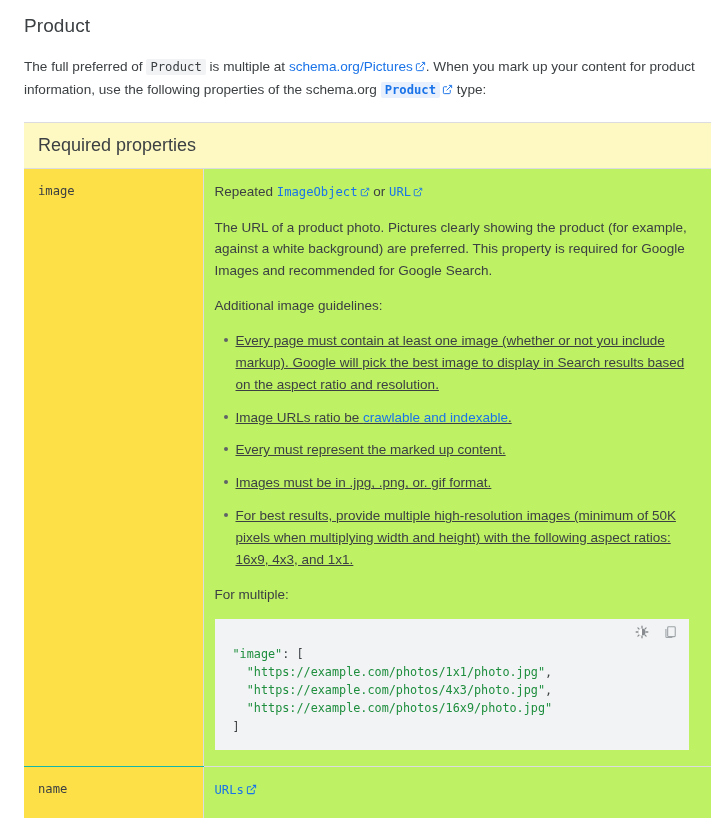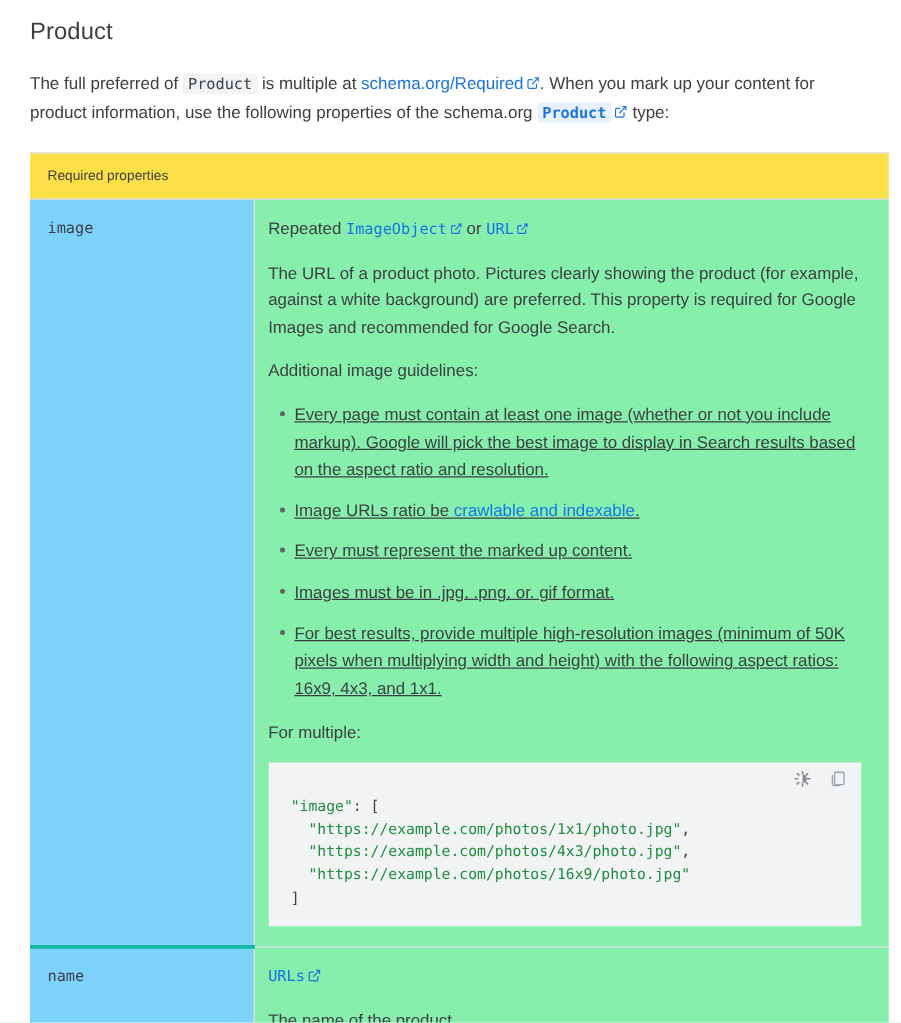--- a/index.html
+++ b/index.html
@@ -68,40 +68,40 @@
     margin-left: 2px;
   }
 
   
   .tbl {
     width: 687px;
     border-collapse: collapse;
     table-layout: fixed;
   }
   .tbl .hdr-row td {
-    background: #fde047;
+    background: #fef9c3;
     padding: 12px 14px;
-    font-size: 11px;
+    font-size: 18px;
     color: #3c4043;
     border-top: 1px solid #dadce0;
     border-bottom: 1px solid #dadce0;
   }
   .tbl td.keycol {
     width: 179px;
-    background: #7dd3fc;
+    background: #fde047;
     vertical-align: top;
     padding: 12px 14px 14px 14px;
     border-right: 1px solid #dadce0;
-    border-bottom: 3px solid #14b8a6;
+    border-bottom: 1px solid #14b8a6;
     line-height: 1.55;
   }
   .tbl td.valcol {
     vertical-align: top;
     padding: 12px 14px 16px 11px;
-    background: #86efac;
+    background: #bef264;
     border-bottom: 1px solid #dadce0;
     line-height: 1.62;
   }
 
   .keyname {
     font-family: "DejaVu Sans Mono", "Liberation Mono", monospace;
     font-size: 12.2px;
     color: #3c4043;
   }
 
@@ -161,21 +161,21 @@
   }
 </style>
 </head>
 <body>
 
 <div class="page">
 
   <h1 class="page-title">Product</h1>
 
   <p class="intro">
-    <span>The full preferred of </span><code class="inline-code">Product</code><span> is multiple at </span><a class="link" href="#"><span>schema.org/Required</span><span class="ext"><svg width="11" height="11" viewBox="0 0 24 24" fill="none" stroke="#1a73e8" stroke-width="2.1">
+    <span>The full preferred of </span><code class="inline-code">Product</code><span> is multiple at </span><a class="link" href="#"><span>schema.org/Pictures</span><span class="ext"><svg width="11" height="11" viewBox="0 0 24 24" fill="none" stroke="#1a73e8" stroke-width="2.1">
             <path d="M18 13v6a2 2 0 0 1-2 2H5a2 2 0 0 1-2-2V8a2 2 0 0 1 2-2h6"></path>
             <path d="M15 3h6v6"></path>
             <path d="M10 14L20.2 3.8"></path>
           </svg></span></a><span>. When you mark up your content for product information, use the following properties of the schema.org </span><a class="code-link" href="#"><span>Product</span></a><span class="ext"><svg width="11" height="11" viewBox="0 0 24 24" fill="none" stroke="#1a73e8" stroke-width="2.1">
           <path d="M18 13v6a2 2 0 0 1-2 2H5a2 2 0 0 1-2-2V8a2 2 0 0 1 2-2h6"></path>
           <path d="M15 3h6v6"></path>
           <path d="M10 14L20.2 3.8"></path>
         </svg></span><span> type:</span>
   </p>
 

